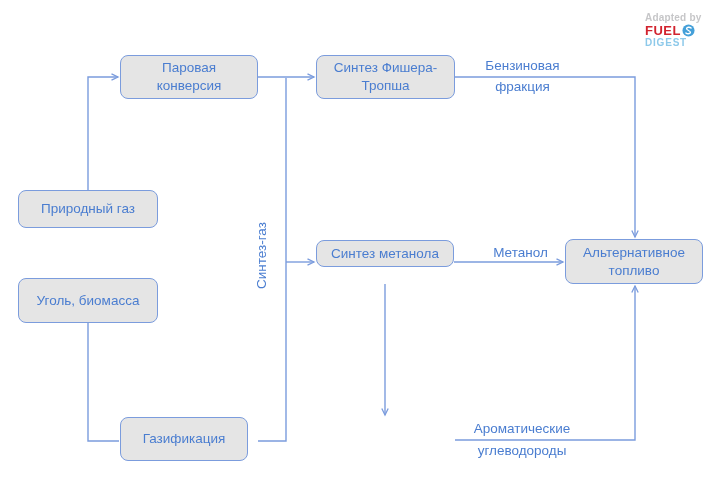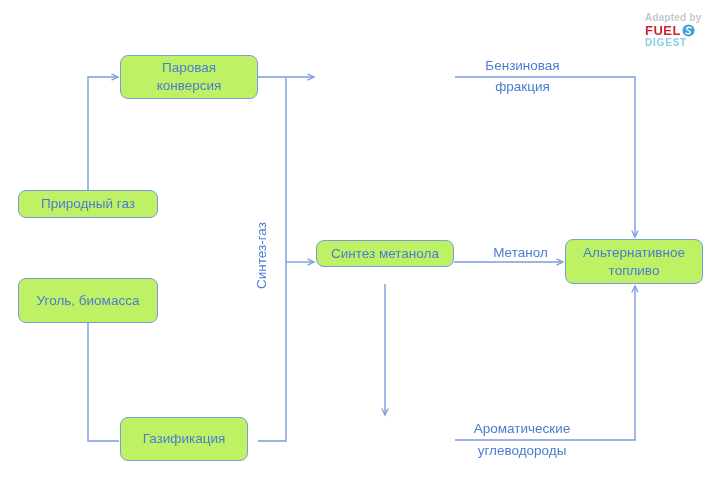--- a/index.html
+++ b/index.html
@@ -3,31 +3,31 @@
 <meta charset="utf-8">
 <style>
   html,body{margin:0;padding:0;background:#fff;}
   #canvas{
     position:relative;width:720px;height:480px;background:#ffffff;
     font-family:"Liberation Sans","DejaVu Sans",sans-serif;overflow:hidden;
   }
   svg.connectors{position:absolute;left:0;top:0;z-index:1;}
   .node{
     position:absolute;z-index:2;display:flex;align-items:center;justify-content:center;
-    text-align:center;border:1.4px solid #7b9cdd;border-radius:8px;background:#bef264;
+    text-align:center;border:1.4px solid #7b9cdd;border-radius:8px;background:#e5e5e5;
     color:#4a7dd0;font-size:13.5px;line-height:1.32;white-space:pre-line;
     padding:2px 4px;box-sizing:border-box;
   }
   .edge-label{
     position:absolute;z-index:3;color:#4a7dd0;font-size:13.5px;text-align:center;
     white-space:pre-line;
   }
   .n-steam{left:120px;top:55px;width:138px;height:44px;}
   .n-ft{left:316px;top:55px;width:139px;height:44px;}
-  .n-natgas{left:18px;top:190px;width:140px;height:28px;}
+  .n-natgas{left:18px;top:190px;width:140px;height:38px;}
   .n-coal{left:18px;top:278px;width:140px;height:45px;}
   .n-methsyn{left:316px;top:240px;width:138px;height:27px;}
   .n-gasif{left:120px;top:417px;width:128px;height:44px;}
   .n-mta{left:316px;top:417px;width:138px;height:44px;}
   .n-alt{left:565px;top:239px;width:138px;height:45px;}
   .l-gasoline{left:455px;top:55px;width:135px;line-height:21px;}
   .l-methanol{left:478px;top:245px;width:85px;}
   .l-aromatics{left:452px;top:418px;width:140px;line-height:22px;}
   .l-syngas{
     left:217px;top:247px;width:90px;height:17px;text-align:center;
@@ -59,20 +59,22 @@
       <path d="M286,262 L314,262" marker-end="url(#arr)"></path>
       <path d="M455,77 L635,77 L635,237" marker-end="url(#arr)"></path>
       <path d="M454,262 L563,262" marker-end="url(#arr)"></path>
       <path d="M385,284 L385,415" marker-end="url(#arr)"></path>
       <path d="M455,440 L635,440 L635,286" marker-end="url(#arr)"></path>
     </g>
   </svg>
 
   <div class="node n-steam">Паровая
 конверсия</div>
+  <div class="node n-ft">Синтез Фишера-
+Тропша</div>
   <div class="node n-natgas">Природный газ</div>
   <div class="node n-coal">Уголь, биомасса</div>
   <div class="node n-methsyn">Синтез метанола</div>
   <div class="node n-gasif">Газификация</div>
   <div class="node n-alt">Альтернативное
 топливо</div>
 
   <div class="edge-label l-gasoline">Бензиновая
 фракция</div>
   <div class="edge-label l-methanol">Метанол</div>

